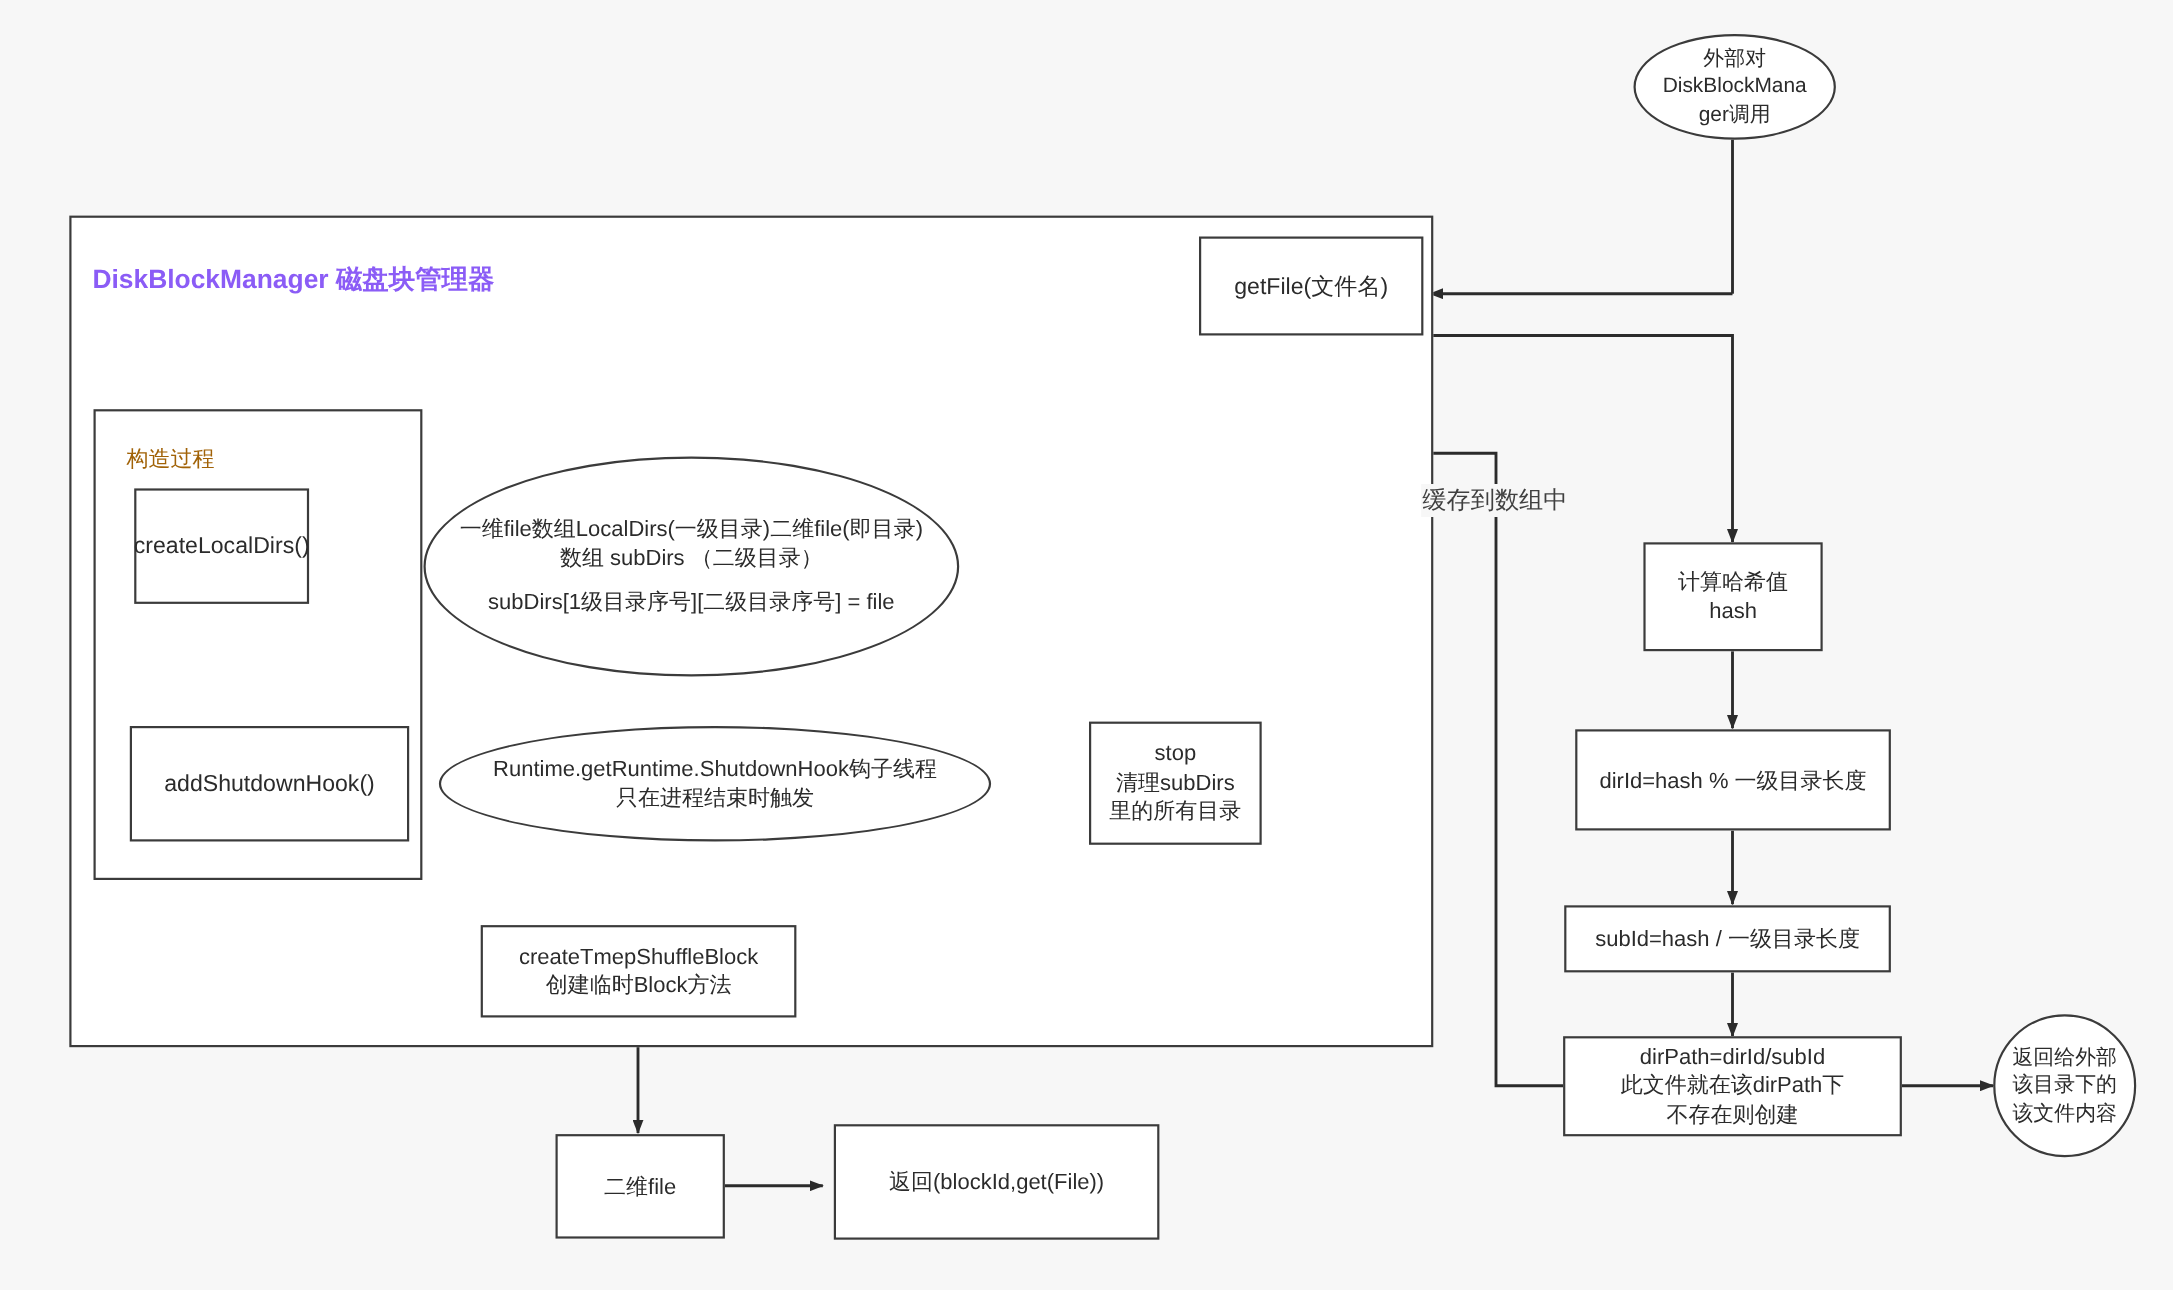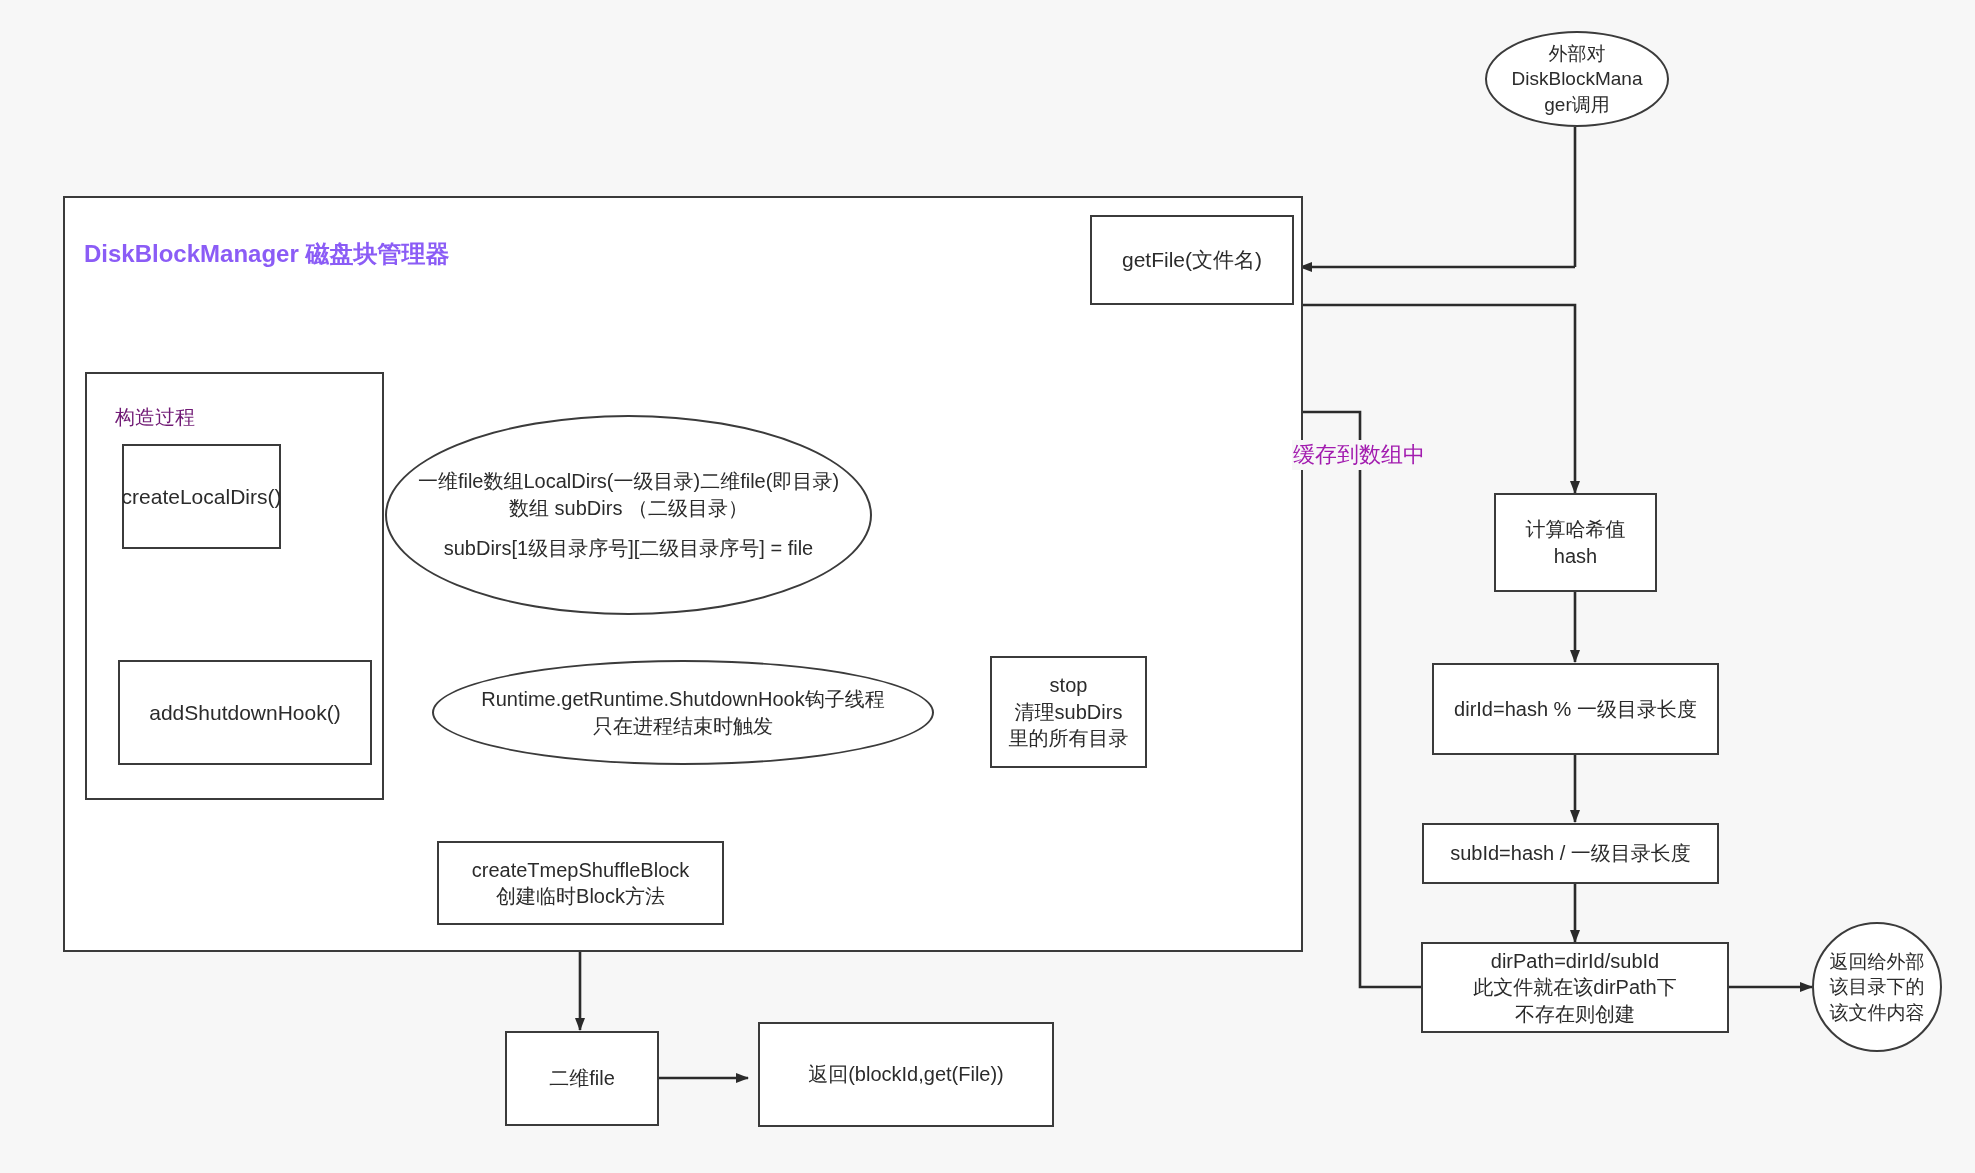--- a/index.html
+++ b/index.html
@@ -3,23 +3,23 @@
 <meta charset="utf-8">
 <style>
   html,body{margin:0;padding:0;background:#f7f7f7;}
   body{font-family:"Liberation Sans","DejaVu Sans",sans-serif;}
   #canvas{position:relative;width:1975px;height:1173px;background:#f7f7f7;overflow:hidden;}
   svg#wires{position:absolute;left:0;top:0;width:1975px;height:1173px;pointer-events:none;}
   .node{position:absolute;box-sizing:border-box;display:flex;align-items:center;justify-content:center;text-align:center;color:#2b2b2b;background:#ffffff;}
   .boxed{border:2.5px solid #3b3b3b;}
   .container{background:#ffffff;border:2.5px solid #3b3b3b;display:block;}
   .container-title{position:absolute;color:#8b5cf6;font-weight:bold;}
-  .plain-title{position:absolute;color:#701a75;}
+  .plain-title{position:absolute;color:#a16207;}
   .ellipse{border:2.5px solid #3b3b3b;border-radius:50%;background:#ffffff;align-items:center;}
-  .lbl{position:absolute;background:#f7f7f7;color:#a21caf;white-space:nowrap;padding:0 1px;}
+  .lbl{position:absolute;background:#f7f7f7;color:#404040;white-space:nowrap;padding:0 1px;}
   .ml{line-height:1.32;}
   .gap{height:14px;}
 </style>
 </head>
 <body>
 
 <div id="canvas">
 
   <svg id="wires" viewBox="0 0 1975 1173">
     <defs>
@@ -84,21 +84,21 @@
       <div>数组 subDirs （二级目录）</div>
       <div class="gap"></div>
       <div>subDirs[1级目录序号][二级目录序号] = file</div>
     </div>
   </div>
 
   <div class="node boxed" style="left:118px;top:660px;width:254px;height:105px;font-size:21px;">
     <span>addShutdownHook()</span>
   </div>
 
-  <div class="node ellipse" style="left:432px;top:660px;width:502px;height:105px;font-size:20px;">
+  <div class="node ellipse" style="left:399px;top:660px;width:502px;height:105px;font-size:20px;">
     <div class="ml">
       <div>Runtime.getRuntime.ShutdownHook钩子线程</div>
       <div>只在进程结束时触发</div>
     </div>
   </div>
 
   <div class="node boxed" style="left:990px;top:656px;width:157px;height:112px;font-size:20px;">
     <div class="ml">
       <div>stop</div>
       <div>清理subDirs</div>

